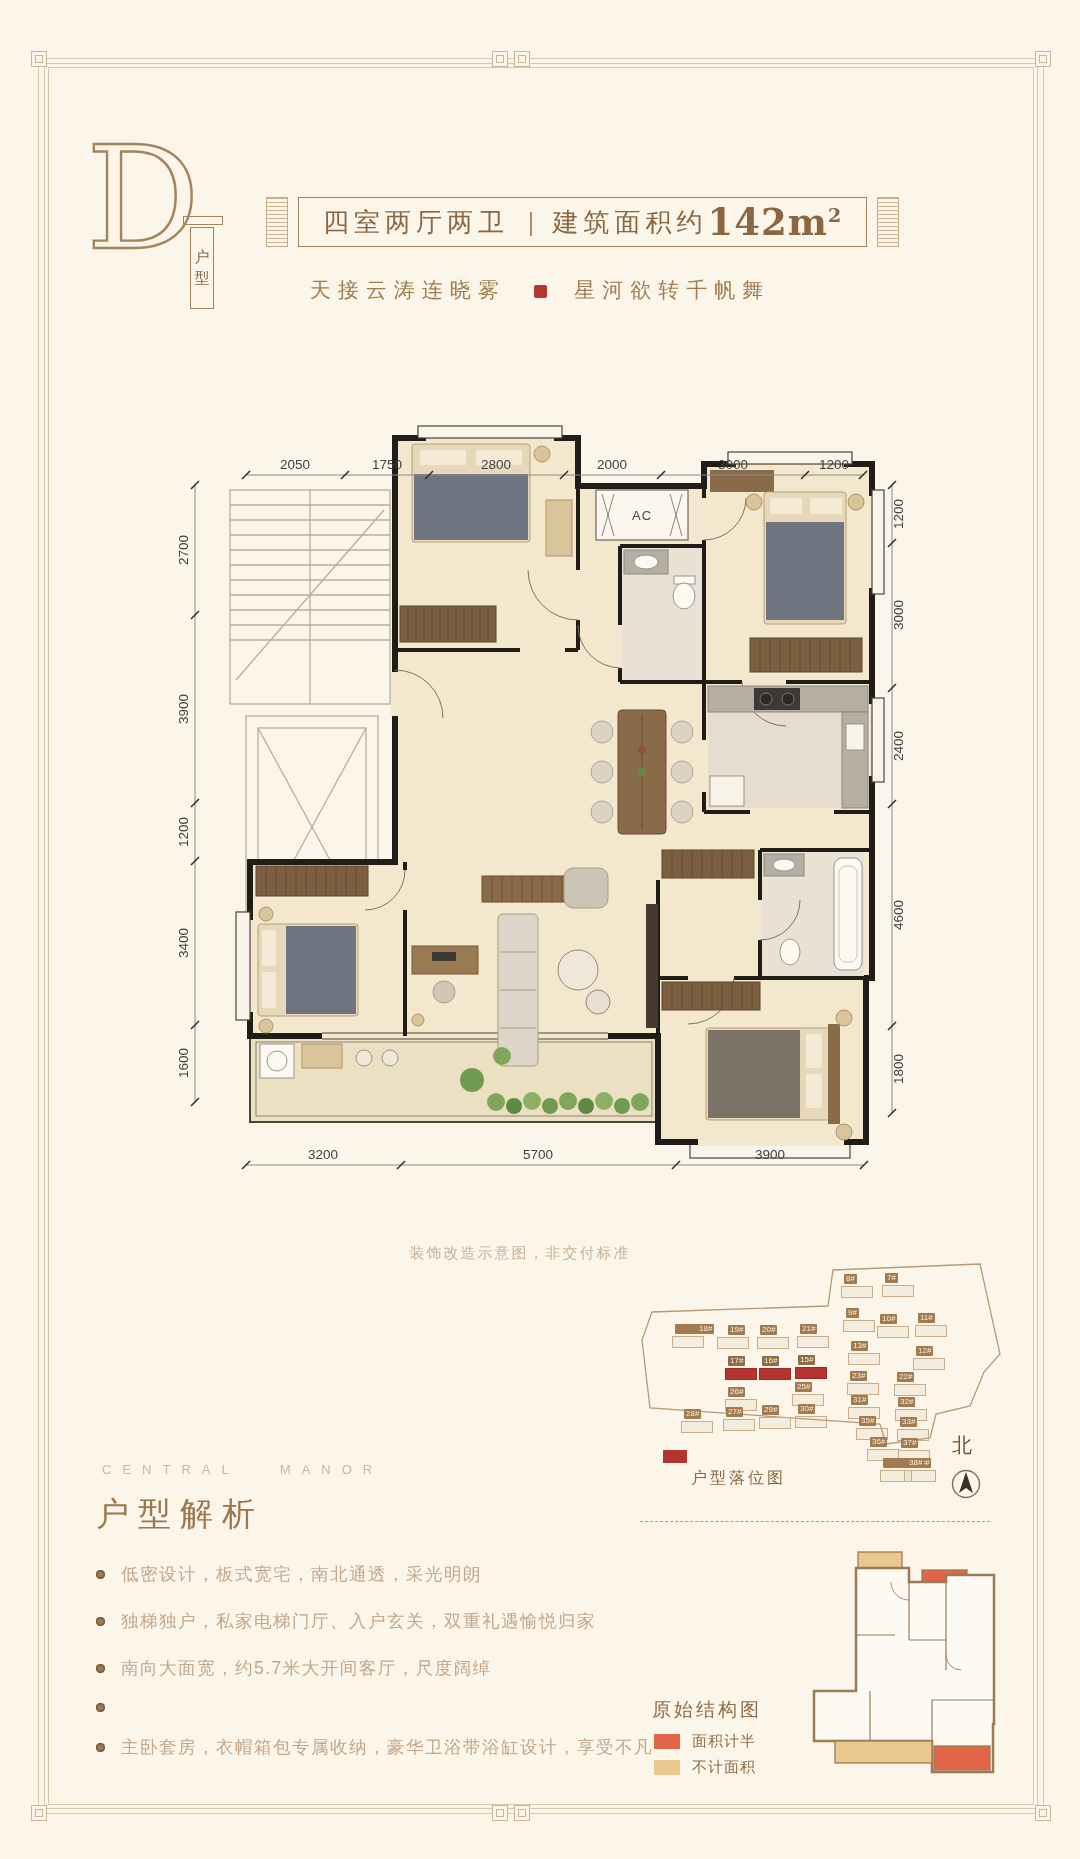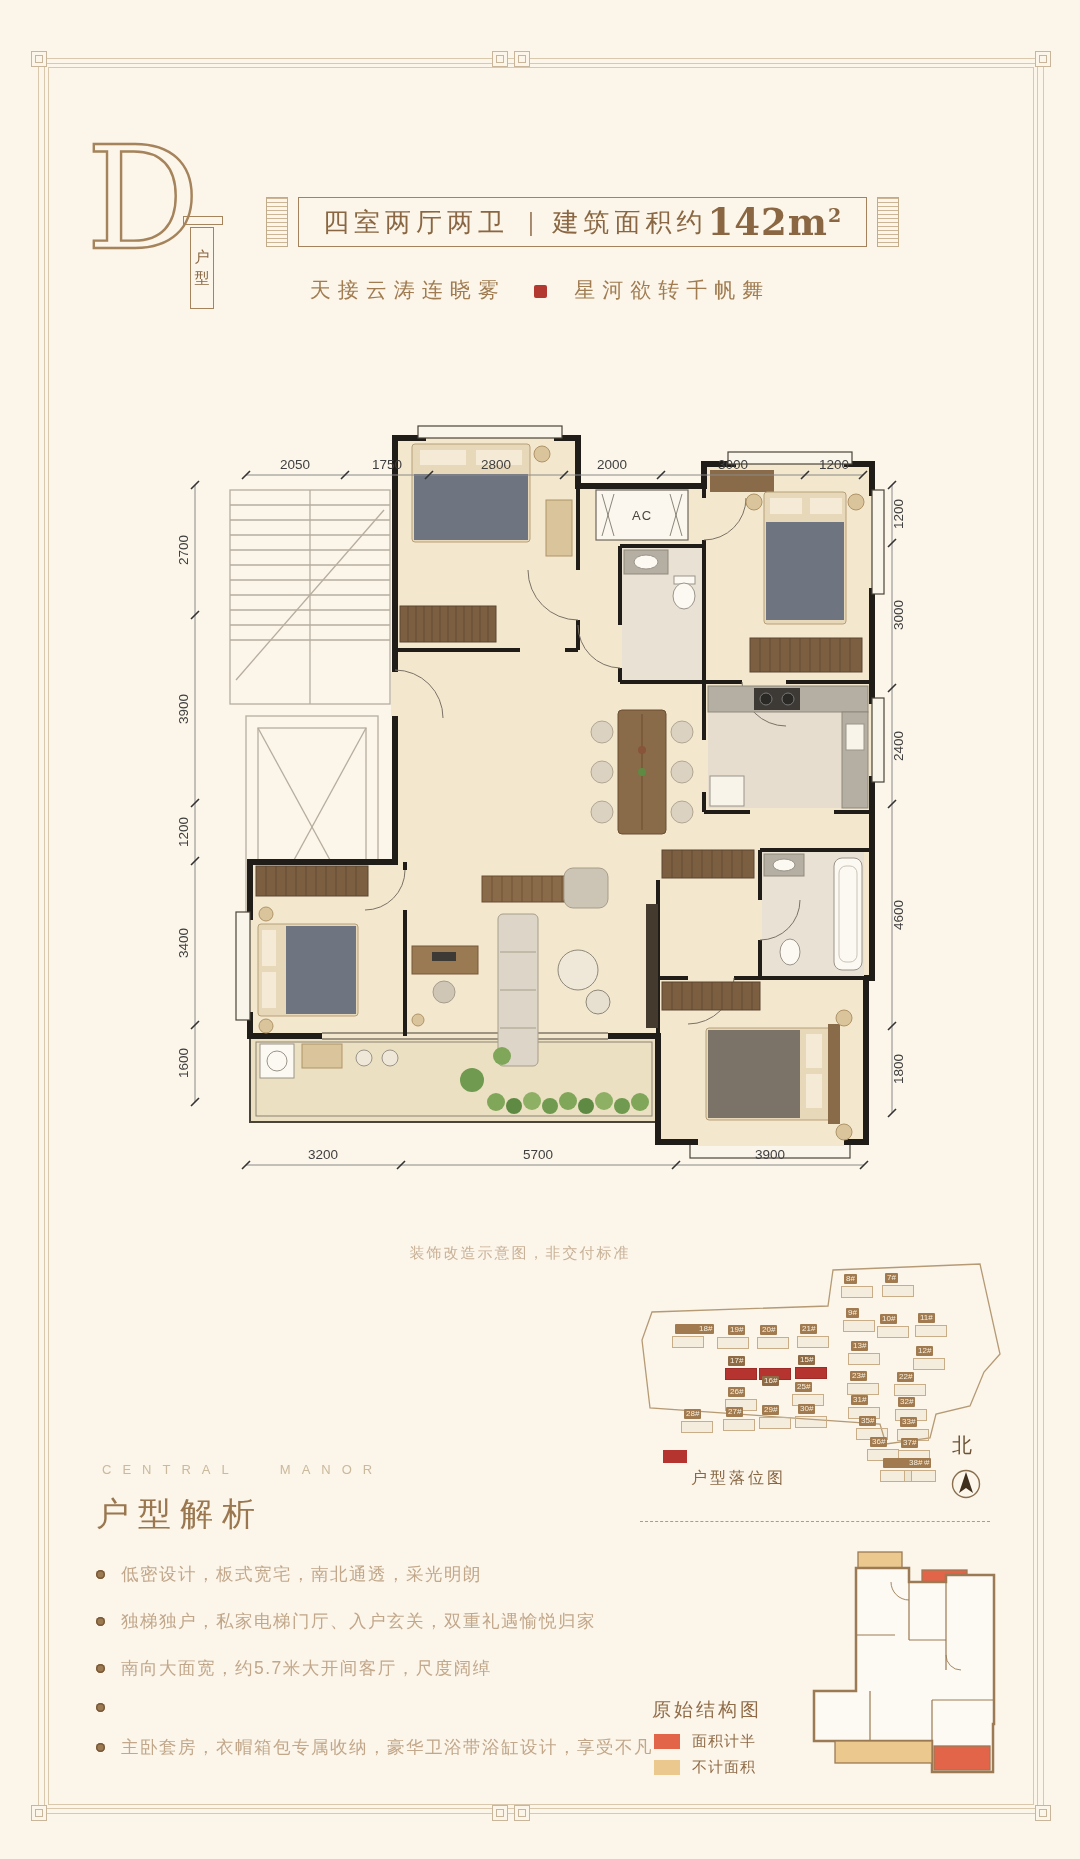--- a/index.html
+++ b/index.html
@@ -380,21 +380,21 @@
       <div class="chip" style="left: 132px; top: 69px;">20#</div>
       <div class="cluster" style="left: 169px; top: 80px;"></div>
       <div class="chip" style="left: 172px; top: 68px;">21#</div>
       <div class="cluster" style="left: 220px; top: 97px;"></div>
       <div class="chip" style="left: 223px; top: 85px;">13#</div>
       <div class="cluster" style="left: 285px; top: 102px;"></div>
       <div class="chip" style="left: 288px; top: 90px;">12#</div>
       <div class="cluster hl" style="left: 97px; top: 112px;"></div>
       <div class="chip hl" style="left: 100px; top: 100px;">17#</div>
       <div class="cluster hl" style="left: 131px; top: 112px;"></div>
-      <div class="chip hl" style="left: 134px; top: 100px; margin-top: 20px;">16#</div>
+      <div class="chip hl" style="left: 134px; top: 100px;">16#</div>
       <div class="cluster hl" style="left: 167px; top: 111px;"></div>
       <div class="chip hl" style="left: 170px; top: 99px;">15#</div>
       <div class="cluster" style="left: 219px; top: 127px;"></div>
       <div class="chip" style="left: 222px; top: 115px;">23#</div>
       <div class="cluster" style="left: 266px; top: 128px;"></div>
       <div class="chip" style="left: 269px; top: 116px;">22#</div>
       <div class="cluster" style="left: 97px; top: 143px;"></div>
       <div class="chip" style="left: 100px; top: 131px;">26#</div>
       <div class="cluster" style="left: 164px; top: 138px;"></div>
       <div class="chip" style="left: 167px; top: 126px;">25#</div>

